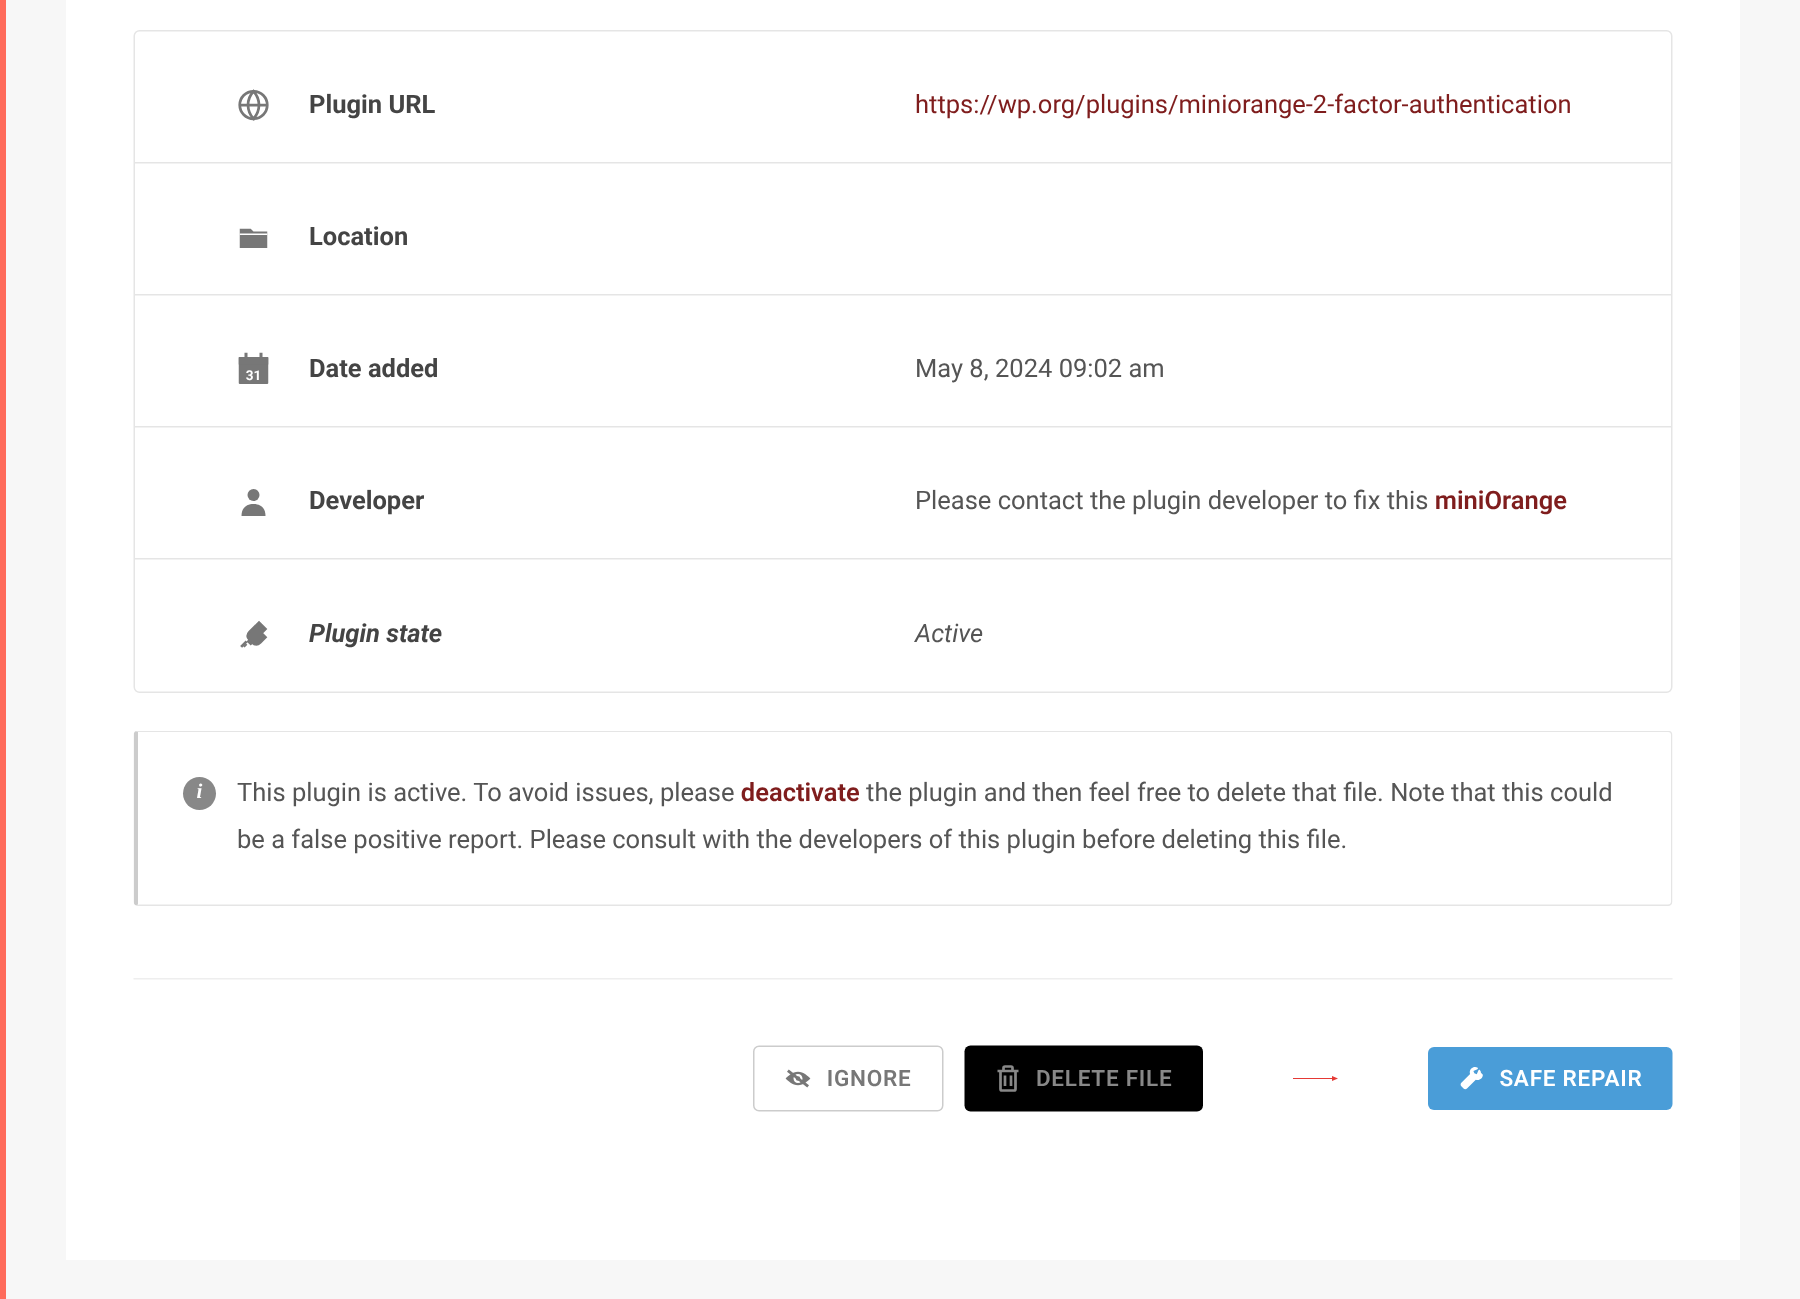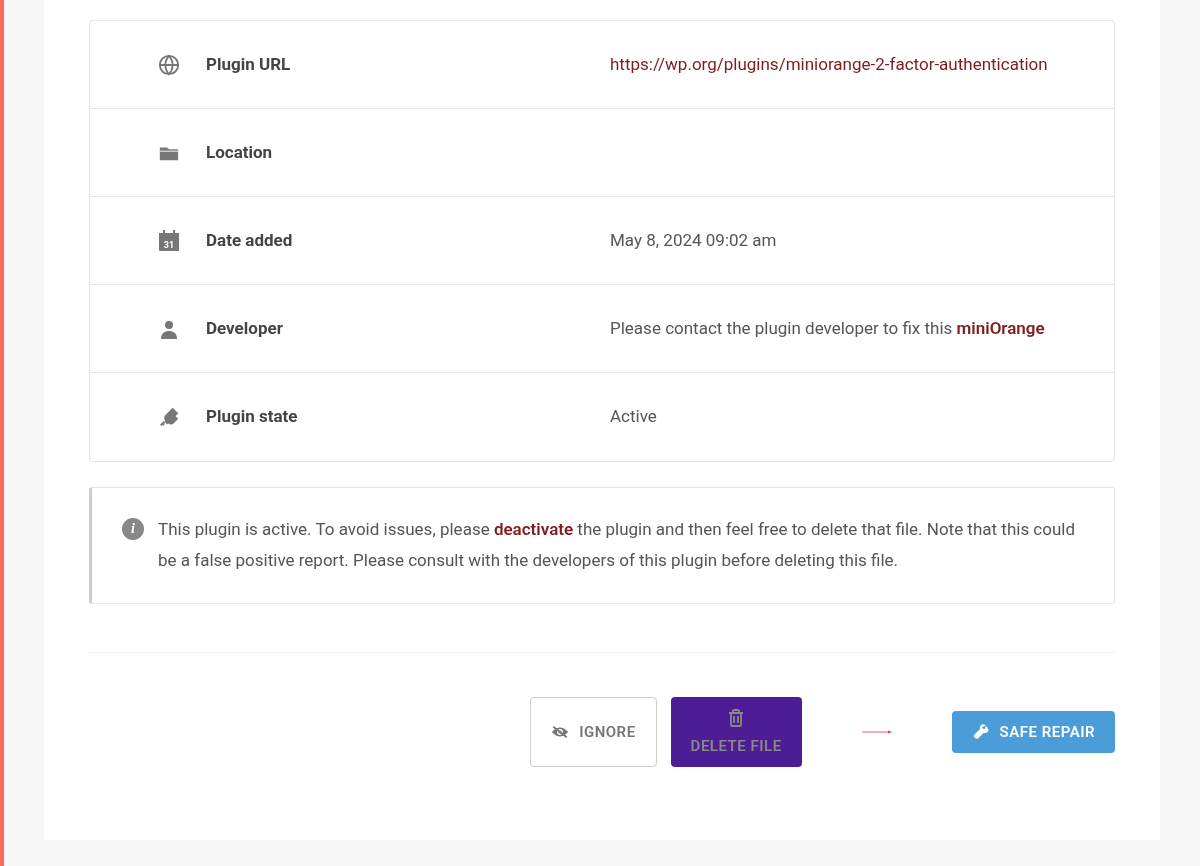--- a/index.html
+++ b/index.html
@@ -32,25 +32,26 @@
     .details-table {
       border: 1px solid #e5e5e5;
       border-radius: 4px;
       overflow: hidden;
     }
     
     .detail-row {
       display: flex;
       border-bottom: 1px solid #e5e5e5;
       min-height: 88px;
-      align-items: center;
+      align-items: flex-end;
     }
     
     .detail-row:last-child {
       border-bottom: none;
+      font-style: italic;
     }
     
     .detail-label {
       width: 520px;
       flex-shrink: 0;
       display: flex;
       align-items: center;
       padding: 24px 20px 24px 42px;
       gap: 26px;
     }
@@ -155,23 +156,22 @@
       font-family: inherit;
     }
     
     .btn-outline {
       background: #fff;
       border: 1px solid #ccc;
       color: #777;
     }
     
     .btn-muted {
-      background: #4c1d95;
+      background: #000000;
       color: #888;
-      flex-direction: column;
     }
     
     .btn-primary {
       background: #4a9dd8;
       color: #fff;
     }
     
     .btn-icon {
       width: 18px;
       height: 18px;

